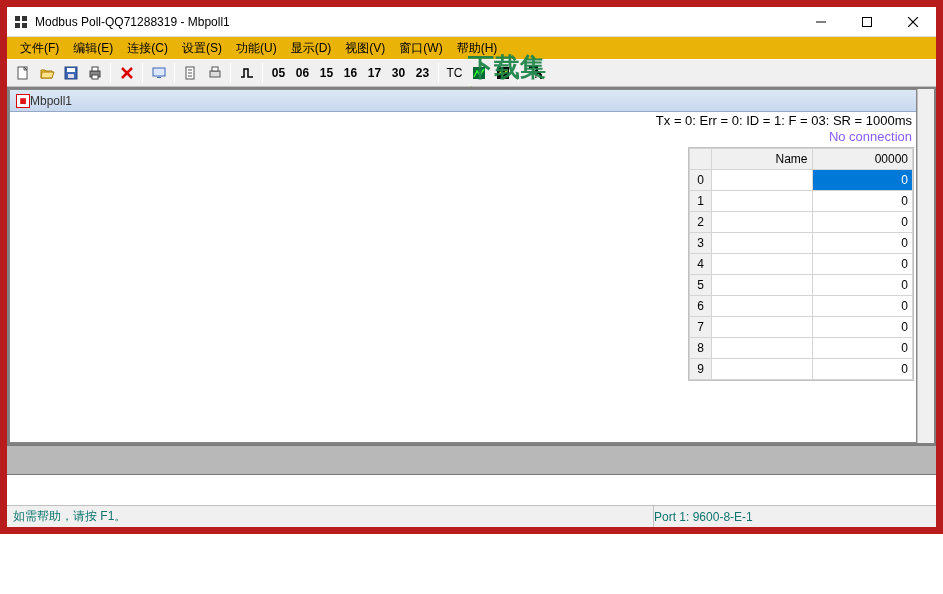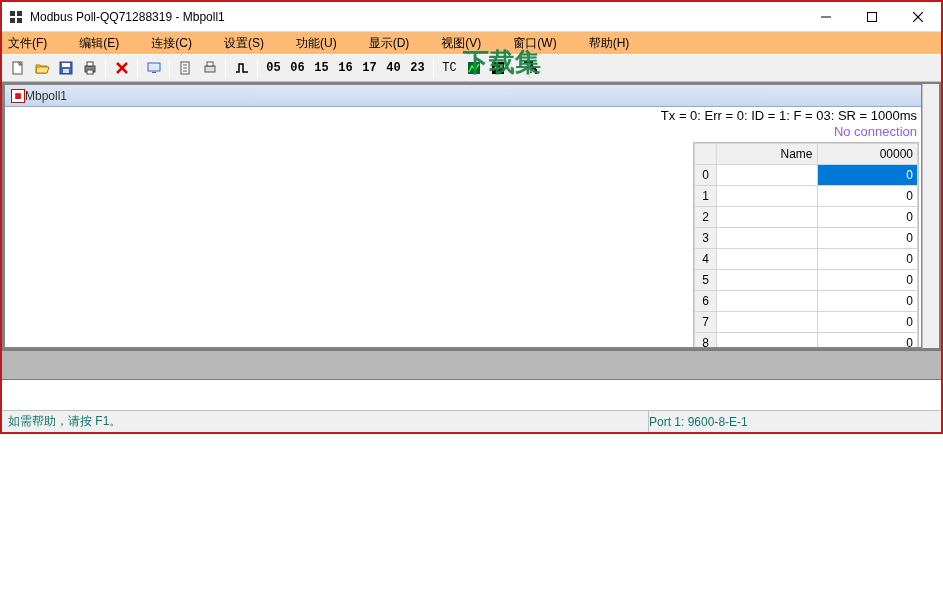--- a/index.html
+++ b/index.html
@@ -1,33 +1,33 @@
 <!DOCTYPE html>
 <html><head>
 <meta charset="utf-8">
 <style>
   * { box-sizing: border-box; }
   html, body { margin:0; padding:0; font-family: "Microsoft YaHei", "Segoe UI", Tahoma, sans-serif; font-size:12px; background:#ffffff;}
-  .window { width:943px; height:434px; border:2px solid #b91c1c; display:flex; flex-direction:column; background:#f0f0f0; position:relative;}
+  .window { width:943px; height:534px; border:7px solid #b91c1c; display:flex; flex-direction:column; background:#f0f0f0; position:relative;}
   
   .titlebar { height:30px; background:#ffffff; display:flex; align-items:center; padding:0 0 0 6px; border-bottom:1px solid #ddd;}
   .titlebar .app-icon { width:16px; height:16px; margin-right:6px; display:flex; align-items:center; justify-content:center;}
   .titlebar .title { flex:1; font-size:12px; color:#000;}
   .win-btns { display:flex; height:100%; }
   .win-btn { width:46px; height:100%; display:flex; align-items:center; justify-content:center; color:#000; }
   .win-btn svg { width:10px; height:10px; }
   
-  .menubar { height:22px; background:#fdba74; display:flex; align-items:center; padding:0 0; gap:20px;}
+  .menubar { height:22px; background:#eab308; display:flex; align-items:center; padding:0 7px; gap:2px;}
   .menu-item { padding:2px 6px; font-size:12px; color:#000;}
   
   .toolbar { height:28px; background:#f0f0f0; border-top:1px solid #fff; border-bottom:1px solid #c0c0c0; display:flex; align-items:center; padding:0 4px; gap:1px; position:relative;}
   .tool-btn { width:23px; height:22px; display:flex; align-items:center; justify-content:center; border:1px solid transparent; font-size:12px;}
   .tool-sep { width:1px; height:20px; background:#b0b0b0; margin:0 3px; border-right:1px solid #fff;}
   .tool-btn svg { width:16px; height:16px;}
-  .tool-text { font-weight:bold; font-size:12px; font-family:Liberation Mono, monospace; padding:0 2px; height:22px; line-height:22px;}
+  .tool-text { font-weight:bold; font-size:12px; font-family:Liberation Sans, sans-serif; padding:0 2px; height:22px; line-height:22px;}
   .watermark { position:absolute; left:461px; top:-10px; pointer-events:none; opacity:0.95; font-weight:bold;}
   .watermark .cn { font-size:26px; color:#1e8449; }
   .watermark .en { font-size:13px; color:#1e8449; }
   .watermark .sub { font-size:13px; color:#7db342; position:relative; top:-4px;}
   
   .mdi { flex:1; background:#808080; padding:2px; position:relative; overflow:hidden;}
   .child-window { background:#fff; border:1px solid #888; height:100%; display:flex; flex-direction:column; box-shadow: inset -1px -1px 0 #fff, inset 1px 1px 0 #fff;}
   .child-title { height:22px; background:linear-gradient(#dde8f5,#c7d8ee); border-bottom:1px solid #95a9c6; display:flex; align-items:center; padding:0 6px; font-size:12px; color:#333;}
   .child-title .doc-icon { width:14px; height:14px; background:#fff; border:1px solid #d00; display:flex; align-items:center; justify-content:center; color:#d00; font-size:7px; font-weight:bold;}
   .child-body { flex:1; background:#fff; padding:1px 2px; display:flex; flex-direction:column; overflow:hidden;align-items:flex-end;}
@@ -161,21 +161,21 @@
       <svg viewBox="0 0 16 16">
           <polyline points="2,12 5,12 5,4 9,4 9,12 14,12" fill="none" stroke="#000" stroke-width="1.5"></polyline>
         </svg>
     </div>
     <div class="tool-sep"></div>
     <span class="tool-btn tool-text">05</span>
     <span class="tool-btn tool-text">06</span>
     <span class="tool-btn tool-text">15</span>
     <span class="tool-btn tool-text">16</span>
     <span class="tool-btn tool-text">17</span>
-    <span class="tool-btn tool-text">40</span>
+    <span class="tool-btn tool-text">30</span>
     <span class="tool-btn tool-text">23</span>
     <div class="tool-sep"></div>
     <span class="tool-btn tool-text" style="font-weight:normal">TC</span>
     <div class="tool-btn">
       <svg viewBox="0 0 16 16">
           <rect x="2" y="2" width="12" height="12" fill="#063"></rect>
           <polyline points="3,12 6,6 9,10 13,4" fill="none" stroke="#3f3" stroke-width="1.5"></polyline>
         </svg>
     </div>
     <div class="tool-btn">

